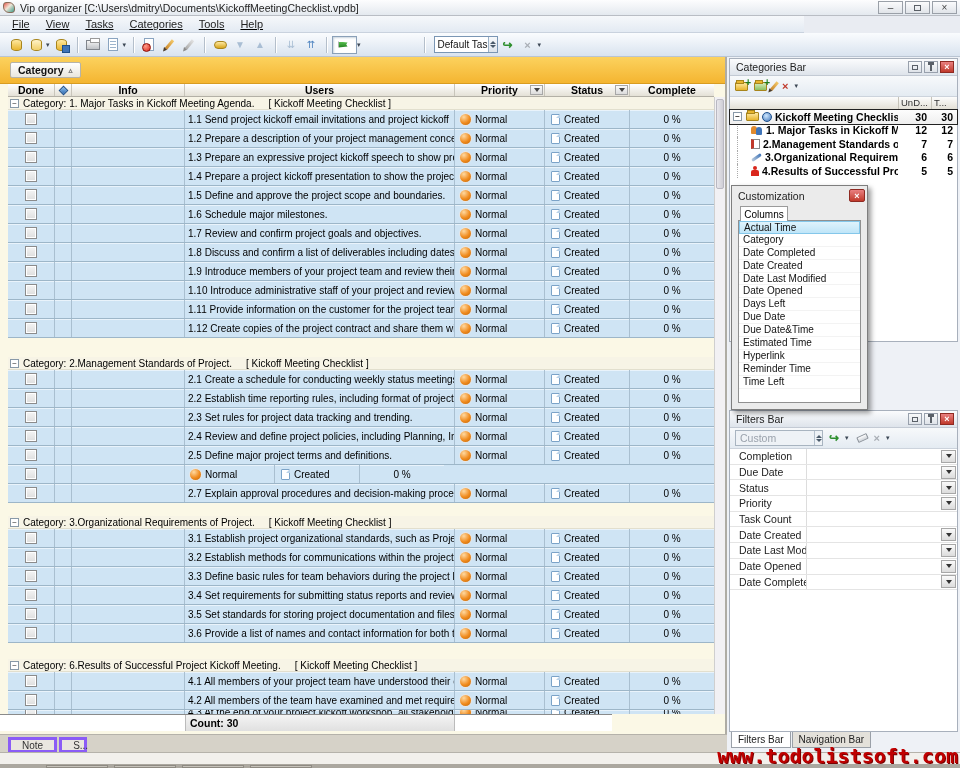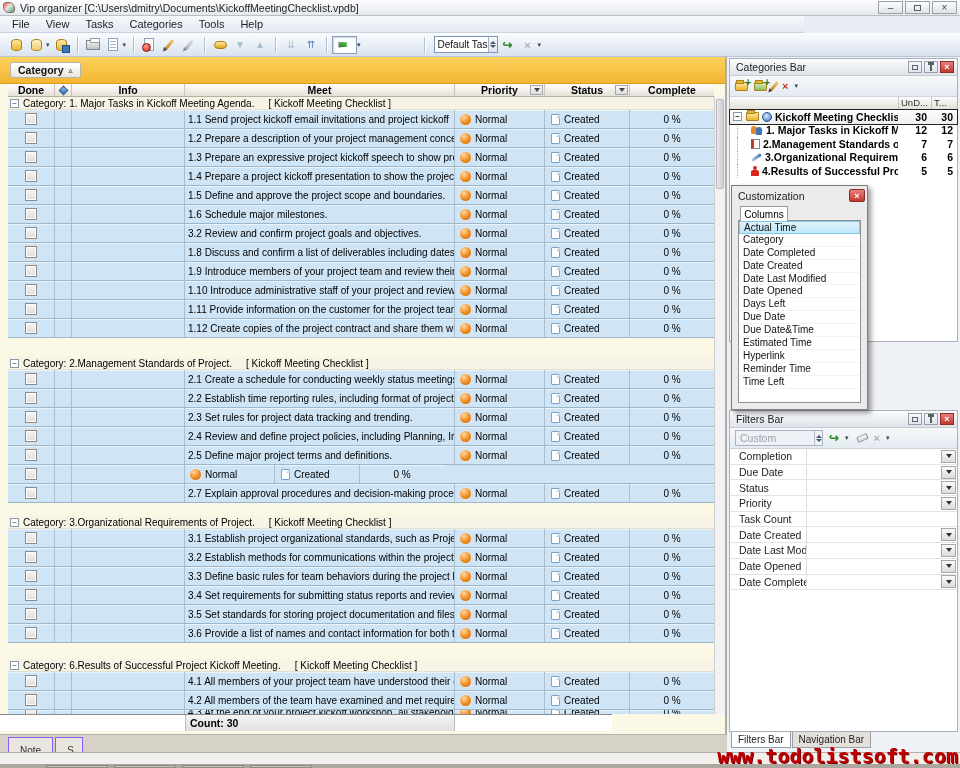--- a/index.html
+++ b/index.html
@@ -13,21 +13,21 @@
   .app-ico { width:12px; height:11px; border-radius:3px 6px 3px 6px;
     background:linear-gradient(135deg,#e55b4f 0%,#f0e6d8 45%,#3f9c8a 100%); border:1px solid #8a6c5a; margin-right:5px; }
   #win-title { font-size:10.5px; color:#222; flex:1; white-space:nowrap; overflow:hidden; }
   .winbtns { display:flex; gap:2px; }
   .winbtn { width:25px; height:13px; border:1px solid #9aa0a8; background:linear-gradient(#fbfbfc,#e0e4e9);
     display:flex; align-items:center; justify-content:center; font-size:10px; color:#444; line-height:10px; }
   .winbtn .box { width:7px; height:6px; border:1px solid #5a5f66; }
 
   
   #menubar { position:absolute; left:0; top:16px; width:804px; height:17px;
-    background:linear-gradient(#f6f8fb,#e3eaf3); border-bottom:1px solid #c9d2de; display:flex; align-items:center; padding-left:4px; }
+    background:linear-gradient(#f6f8fb,#e3eaf3); border-bottom:1px solid #c9d2de; display:flex; align-items:center; padding-left:4px;text-decoration:underline; }
   .menu-item { padding:1px 8px; font-size:11px; color:#222; }
 
   
   #toolbar { position:absolute; left:0; top:33px; width:960px; height:24px;
     background:linear-gradient(#fafcfe,#d9e3ef); border-bottom:1px solid #b9c4d2; display:flex; align-items:center; padding-left:6px; }
   .tsep { width:1px; height:16px; background:#b4bfcb; margin:0 5px; box-shadow:1px 0 0 #fff; }
   .tbtn { width:20px; height:20px; display:flex; align-items:center; justify-content:center; position:relative; }
   .caret { font-size:7px; color:#3c4754; margin:0 2px 0 0; }
   .cyl { width:11px; height:12px; border-radius:5px/3px; border:1px solid #a8851c; background:linear-gradient(#ffe9a0,#e8b52e); }
   .cyl.open { background:linear-gradient(#fff3c8,#f0cf6a); }
@@ -157,21 +157,21 @@
     display:flex; align-items:center; justify-content:center; }
   .frow .fdd::after { content:""; border-left:3px solid transparent; border-right:3px solid transparent; border-top:4px solid #333; }
 
   .paneltabs { position:absolute; left:4px; top:675px; height:18px; display:flex; gap:1px; }
   .ptab { height:16px; padding:0 6px; font-size:10px; color:#222; border:1px solid #9aa0a8; border-top:none;
     background:#e4e1da; display:flex; align-items:center; }
   .ptab.active { background:#fff; }
 
   
   #bottom-tabs { position:absolute; left:0; top:734px; width:727px; height:18px; background:#d6d2c8; border-top:1px solid #b5b2aa; padding:2px 0 0 8px; display:flex; gap:2px; }
-  .btab { height:27px; padding:0 11px; background:#e9e6df; border:1px solid #8b5cf6; font-size:10px; color:#333; display:flex; align-items:center; }
+  .btab { height:16px; padding:0 11px; background:#e9e6df; border:3px solid #8b5cf6; font-size:10px; color:#333; display:flex; align-items:center; }
   .btab.small { width:28px; }
   #status { position:absolute; left:0; top:752px; width:960px; height:12px; background:#f2f0ec; border-top:1px solid #b5b2aa; }
   #sliver { position:absolute; left:0; top:764px; width:960px; height:4px; background:#aba79f; }
   #sliver .tb { position:absolute; top:1px; width:62px; height:3px; background:#c6c2ba; border:1px solid #8e8a82; }
 
   
   #custdlg { position:absolute; left:731px; top:185px; width:137px; height:225px; z-index:30;
     background:#ebebeb; border:1px solid #7e7e7e; box-shadow:3px 3px 5px rgba(0,0,0,.4); }
   .dtitle { height:17px; display:flex; align-items:center; padding:2px 2px 0 6px; font-size:10.5px; color:#222;gap:17px; }
   .dtitle .lbl { flex:1; }
@@ -286,21 +286,21 @@
       <span>Category</span>
       <span class="sort">▵</span>
     </span>
   </div>
   <div class="thead">
     <span class="th" style="width:47px">Done</span>
     <span class="th" style="width:17px">
         <span class="diamond"></span>
       </span>
     <span class="th" style="width:113px">Info</span>
-    <span class="th" style="width:270px">Meet</span>
+    <span class="th" style="width:270px">Users</span>
     <span class="th" style="width:90px">
         <span>Priority</span>
         <span class="hdr-dd"></span>
       </span>
     <span class="th" style="width:85px">
         <span>Status</span>
         <span class="hdr-dd"></span>
       </span>
     <span class="th" style="width:84px;border-right:none">Complete</span>
   </div>
@@ -411,21 +411,21 @@
           <span>Created</span>
         </div>
         <div class="cell c-com">0 %</div>
       </div>
       <div class="task-row">
         <div class="cell c-done">
           <span class="checkbox"></span>
         </div>
         <div class="cell c-ico"></div>
         <div class="cell c-info"></div>
-        <div class="cell c-name">3.2 Review and confirm project goals and objectives.</div>
+        <div class="cell c-name">1.7 Review and confirm project goals and objectives.</div>
         <div class="cell c-pri">
           <span class="ball"></span>
           <span>Normal</span>
         </div>
         <div class="cell c-status">
           <span class="pgico"></span>
           <span>Created</span>
         </div>
         <div class="cell c-com">0 %</div>
       </div>

